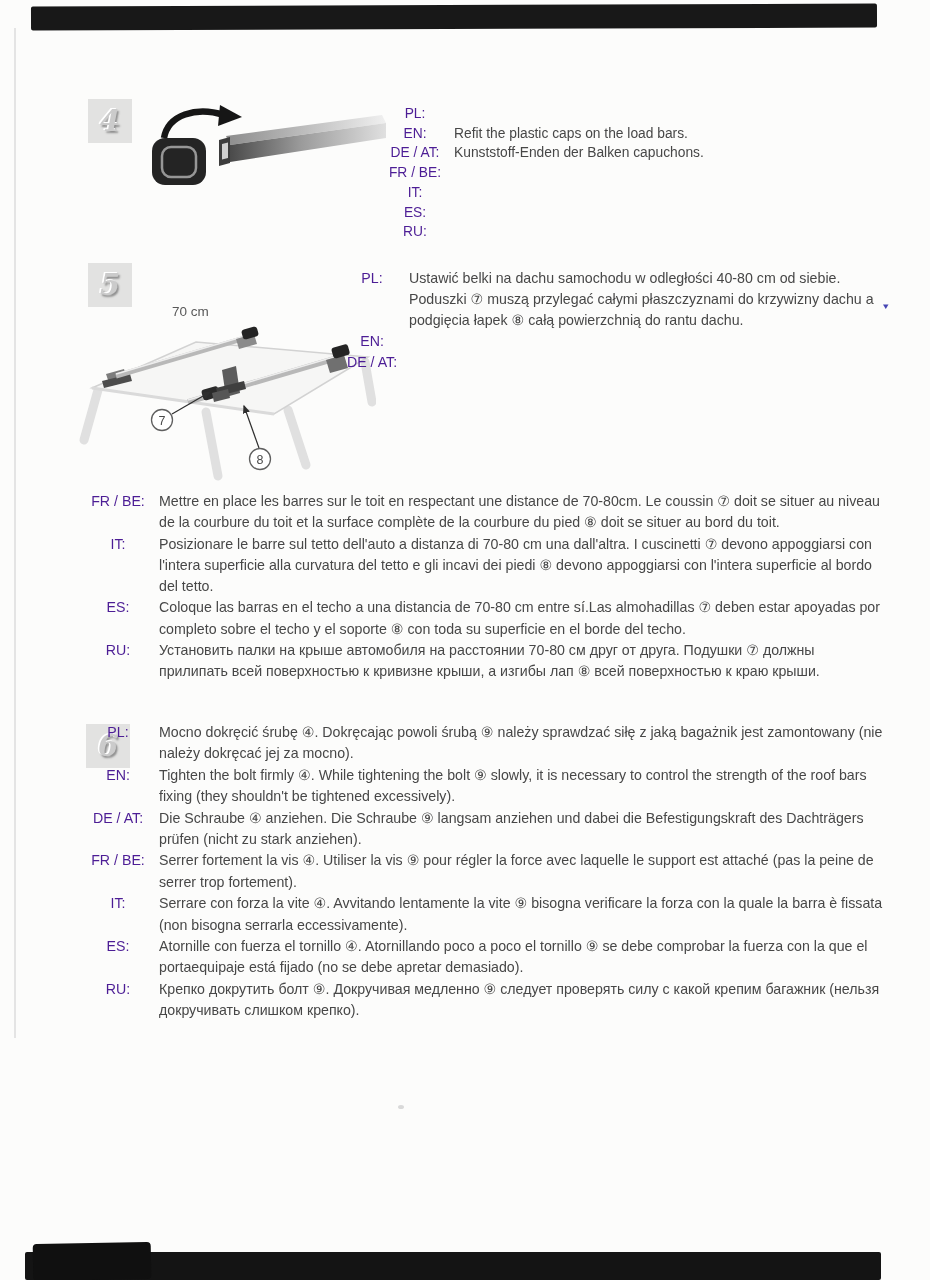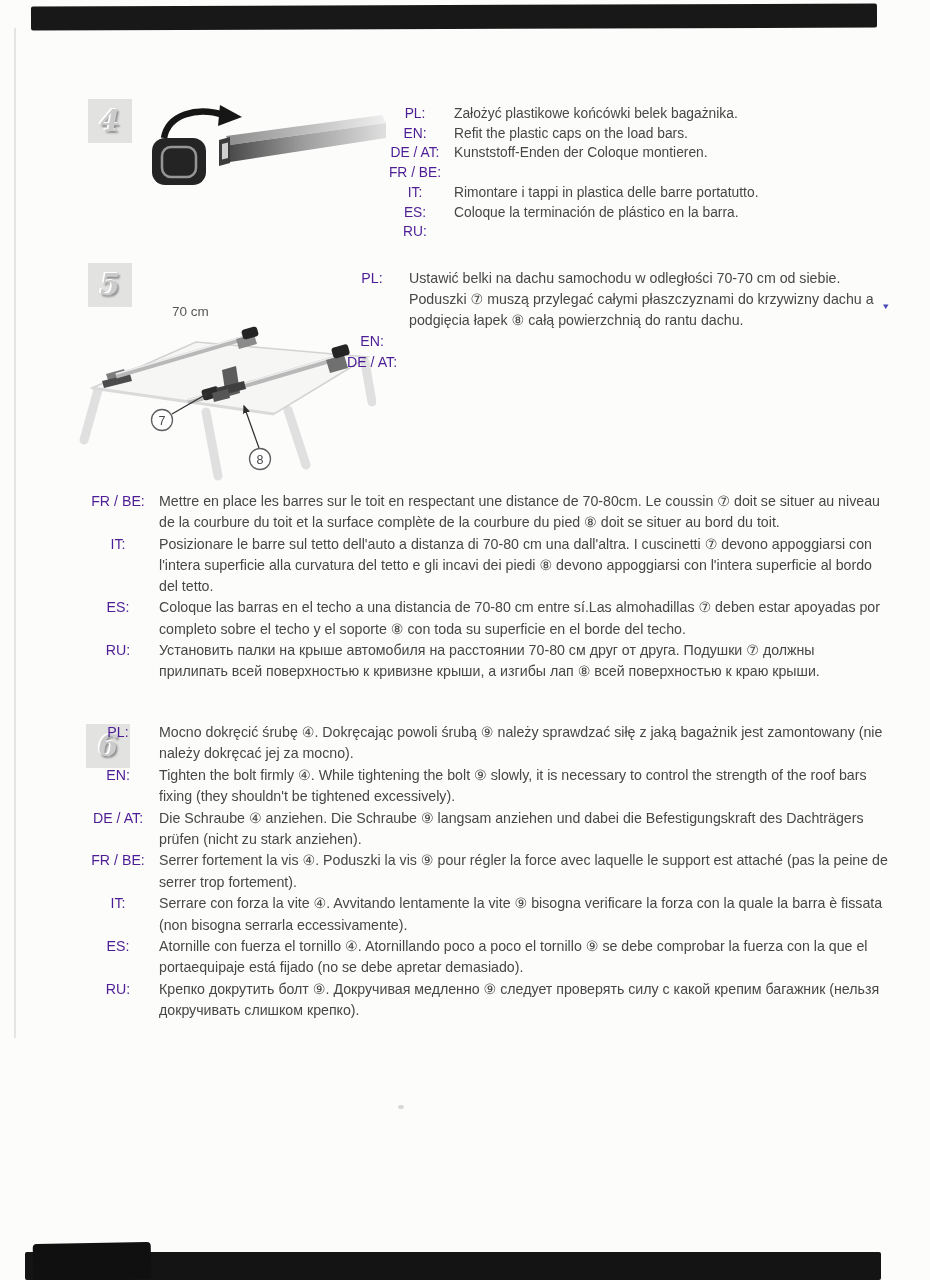--- a/index.html
+++ b/index.html
@@ -81,40 +81,37 @@
     </g>
     <g>
       <rect x="12" y="36" width="54" height="47" rx="13" fill="#242424"></rect>
       <rect x="22" y="45" width="34" height="30" rx="9" fill="none" stroke="#969696" stroke-width="2.5"></rect>
     </g>
   </svg>
 
   <div id="step4-text">
     <div class="lang-row">
         <span class="lang-label">PL:</span>
-        <span class="lang-text">Założyć plastikowe końcówki belek bagażnika.</span>
       </div>
     <div class="lang-row">
         <span class="lang-label">EN:</span>
         <span class="lang-text">Refit the plastic caps on the load bars.</span>
       </div>
     <div class="lang-row">
         <span class="lang-label">DE / AT:</span>
-        <span class="lang-text">Kunststoff-Enden der Coloque montieren.</span>
+        <span class="lang-text">Kunststoff-Enden der Balken capuchons.</span>
       </div>
     <div class="lang-row">
         <span class="lang-label">FR / BE:</span>
       </div>
     <div class="lang-row">
         <span class="lang-label">IT:</span>
-        <span class="lang-text">Rimontare i tappi in plastica delle barre portatutto.</span>
       </div>
     <div class="lang-row">
         <span class="lang-label">ES:</span>
-        <span class="lang-text">Coloque la terminación de plástico en la barra.</span>
       </div>
     <div class="lang-row">
         <span class="lang-label">RU:</span>
       </div>
   </div>
 
   <div id="badge-5" class="step-badge">5</div>
 
   <svg id="step5-diagram" width="300" height="198" viewBox="0 0 300 198">
     <defs>
@@ -159,21 +156,21 @@
     <g>
       <line x1="183" y1="158" x2="168" y2="116" stroke="#2e2e2e" stroke-width="1.2" marker-end="url(#ah)"></line>
       <circle cx="184" cy="169" r="10.5" fill="#ffffff" stroke="#5f5f5f" stroke-width="1.3"></circle>
       <text x="184" y="173.5" text-anchor="middle" font-size="12.5" fill="#4a4a4a">8</text>
     </g>
   </svg>
 
   <div id="step5-text-right">
     <div class="lang-row">
         <span class="lang-label">PL:</span>
-        <span class="lang-text">Ustawić belki na dachu samochodu w odległości 70-70 cm od siebie. Poduszki ⑦ muszą przylegać całymi płaszczyznami do krzywizny dachu a podgięcia łapek ⑧ całą powierzchnią do rantu dachu.</span>
+        <span class="lang-text">Ustawić belki na dachu samochodu w odległości 40-80 cm od siebie. Poduszki ⑦ muszą przylegać całymi płaszczyznami do krzywizny dachu a podgięcia łapek ⑧ całą powierzchnią do rantu dachu.</span>
       </div>
     <div class="lang-row">
         <span class="lang-label">EN:</span>
       </div>
     <div class="lang-row">
         <span class="lang-label">DE / AT:</span>
       </div>
   </div>
 
   <div id="step5-text-full">
@@ -205,21 +202,21 @@
     <div class="lang-row">
         <span class="lang-label">EN:</span>
         <span class="lang-text">Tighten the bolt firmly ④. While tightening the bolt ⑨ slowly, it is necessary to control the strength of the roof bars fixing (they shouldn't be tightened excessively).</span>
       </div>
     <div class="lang-row">
         <span class="lang-label">DE / AT:</span>
         <span class="lang-text">Die Schraube ④ anziehen. Die Schraube ⑨ langsam anziehen und dabei die Befestigungskraft des Dachträgers prüfen (nicht zu stark anziehen).</span>
       </div>
     <div class="lang-row">
         <span class="lang-label">FR / BE:</span>
-        <span class="lang-text">Serrer fortement la vis ④. Poduszki la vis ⑨ pour régler la force avec laquelle le support est attaché (pas la peine de serrer trop fortement).</span>
+        <span class="lang-text">Serrer fortement la vis ④. Utiliser la vis ⑨ pour régler la force avec laquelle le support est attaché (pas la peine de serrer trop fortement).</span>
       </div>
     <div class="lang-row">
         <span class="lang-label">IT:</span>
         <span class="lang-text">Serrare con forza la vite ④. Avvitando lentamente la vite ⑨ bisogna verificare la forza con la quale la barra è fissata (non bisogna serrarla eccessivamente).</span>
       </div>
     <div class="lang-row">
         <span class="lang-label">ES:</span>
         <span class="lang-text">Atornille con fuerza el tornillo ④. Atornillando poco a poco el tornillo ⑨ se debe comprobar la fuerza con la que el portaequipaje está fijado (no se debe apretar demasiado).</span>
       </div>
     <div class="lang-row">

